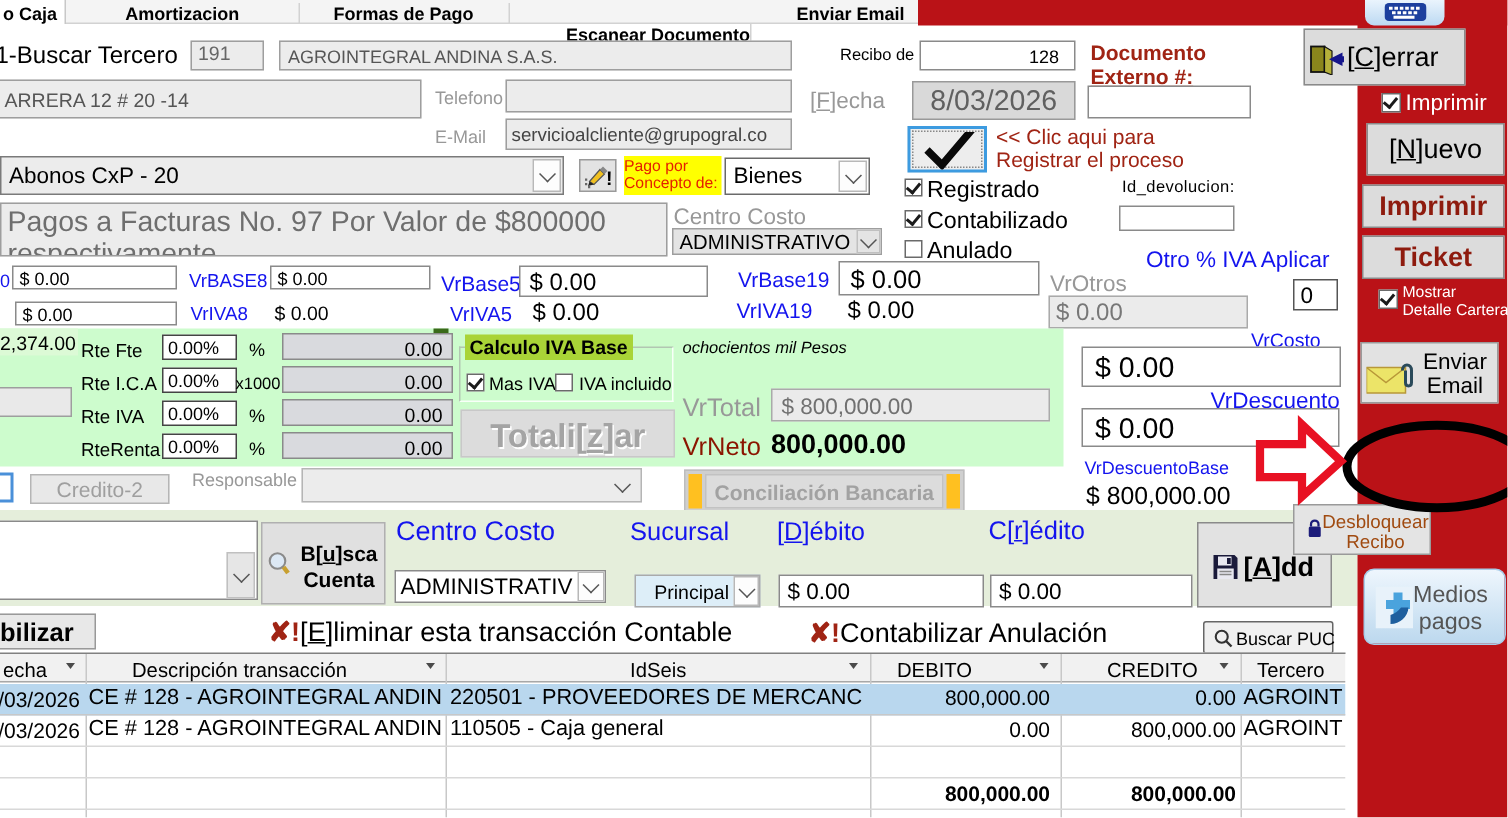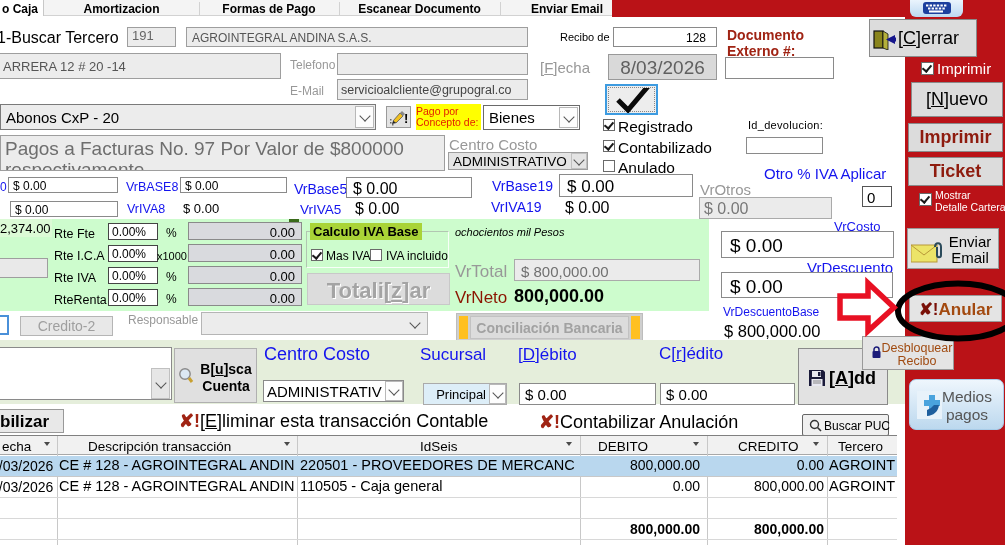--- a/index.html
+++ b/index.html
@@ -20,21 +20,21 @@
 </style></head>
 <body>
 <div id="app">
 
 <div class="a" style="left:0;top:0;width:612px;height:16px;background:#f4f4f4;border-bottom:1px solid #d2d2d2;box-sizing:border-box"></div>
 <div class="a" style="left:0;top:0;width:44px;height:16px;background:#fff;border-right:1px solid #c8c8c8;box-sizing:border-box"></div>
 <div class="a" style="left:612px;top:0;width:393px;height:17px;background:#ba1217"></div>
 <div class="a" style="left:2px;top:2px;font-weight:bold;font-size:12px">o Caja</div>
 <div class="a" style="left:44px;top:2px;width:155px;text-align:center;font-weight:bold;font-size:12px;border-right:1px solid #d2d2d2">Amortizacion</div>
 <div class="a" style="left:199px;top:2px;width:140px;text-align:center;font-weight:bold;font-size:12px;border-right:1px solid #d2d2d2">Formas de Pago</div>
-<div class="a" style="left:339px;top:2px;width:161px;text-align:center;font-weight:bold;font-size:12px;border-right:1px solid #d2d2d2">Escanear Documento</div>
+<div class="a" style="left:339px;top:16px;width:161px;text-align:right;font-weight:bold;font-size:12px;border-right:1px solid #d2d2d2">Escanear Documento</div>
 <div class="a" style="left:511px;top:2px;width:112px;text-align:center;font-weight:bold;font-size:12px">Enviar Email</div>
 
 <div class="a" style="left:-3px;top:29px;font-size:16px">1-Buscar Tercero</div>
 <div class="bx" style="left:127px;top:27px;width:49px;height:20px;font-size:13px;color:#666;padding-left:4px">191</div>
 <div class="bx" style="left:186px;top:27px;width:342px;height:20px;font-size:12px;color:#555;padding:3px 0 0 5px">AGROINTEGRAL ANDINA S.A.S.</div>
 <div class="a" style="left:560px;top:31px;font-size:11px">Recibo de Caja</div>
 <div class="wb" style="left:613px;top:27px;width:104px;height:20px;font-size:12px;text-align:right;padding:3px 10px 0 0;box-sizing:border-box">128</div>
 <div class="a dred" style="left:727px;top:27px;font-size:14px;font-weight:bold;line-height:16px">Documento<br><span style="text-decoration:underline">Externo #:</span></div>
 <div class="wb" style="left:725px;top:57px;width:109px;height:22px"></div>
 
@@ -66,20 +66,21 @@
 <div class="wb" style="left:483px;top:105px;width:97px;height:25px;border-color:#6a6a6a;font-size:15px;padding:3px 0 0 5px">Bienes</div>
 <div class="ddv" style="left:559px;top:107px;width:19px;height:21px"></div>
 
 <div class="a" style="left:605px;top:84px;width:53px;height:31px;background:#ededed;border:2px solid #3d9be0;box-sizing:border-box">
  <div style="position:absolute;left:1px;top:1px;right:1px;bottom:1px;border:1px dotted #888">
  <svg width="47" height="25" viewBox="0 0 47 25">
           <path d="M9 12 L19 22 L41 -4" stroke="#0a0a0a" stroke-width="5" fill="none"></path>
         </svg>
  </div>
 </div>
+<div class="a dred" style="left:664px;top:84px;font-size:14px;line-height:14.5px">&lt;&lt; Clic aqui para<br>Registrar el proceso</div>
 
 <div class="cb c" style="left:603px;top:119px;width:12px;height:12px"></div>
 <div class="a" style="left:618px;top:118px;font-size:15.5px">Registrado</div>
 <div class="cb c" style="left:603px;top:140px;width:12px;height:12px"></div>
 <div class="a" style="left:618px;top:139px;font-size:15.5px">Contabilizado</div>
 <div class="cb" style="left:603px;top:160px;width:12px;height:12px"></div>
 <div class="a" style="left:618px;top:159px;font-size:15.5px">Anulado</div>
 <div class="a" style="left:748px;top:119px;font-size:11px;letter-spacing:0.3px">Id_devolucion:</div>
 <div class="wb" style="left:746px;top:137px;width:77px;height:17px"></div>
 
@@ -302,21 +303,20 @@
 
 <div class="btn" style="left:907px;top:228px;width:92px;height:41px;background:#e2e2e2;border-color:#9a9a9a">
   <svg style="position:absolute;left:3px;top:9px" width="34" height="26" viewBox="0 0 34 26">
         <rect x="0" y="7" width="26" height="17" fill="#ece468" stroke="#b89838" stroke-width="1"></rect>
         <path d="M0 7 L13 17 L26 7" fill="none" stroke="#b89838" stroke-width="1"></path>
         <path d="M24 9 C24 4 30 4 30 9 L30 17 C30 20 26 20 26 17 L26 9" fill="none" stroke="#2a4a5a" stroke-width="2"></path>
       </svg>
   <div style="position:absolute;left:40px;top:5px;font-size:15px;line-height:16px;text-align:center;width:44px">Enviar<br>Email</div>
 </div>
 
-<div class="btn" style="left:909px;top:295px;width:93px;height:27px;background:#e4e4e4;border-color:#9a9a9a;font-size:17px;font-weight:bold;padding-top:3px"><span style="color:#7a1008">✘!</span><span style="color:#a34a10;">Anular</span></div>
 
 <div class="btn" style="left:862px;top:336px;width:92px;height:34px;background:#e4e4e4;border-color:#9a9a9a">
   <svg style="position:absolute;left:9px;top:9px" width="9" height="12" viewBox="0 0 9 12">
         <rect x="0.5" y="5" width="8" height="7" rx="1" fill="#1c1c7a"></rect>
         <path d="M2 5 V3.5 a2.5 2.5 0 0 1 5 0 V5" fill="none" stroke="#1c1c7a" stroke-width="1.5"></path>
       </svg>
   <div style="position:absolute;left:18px;top:5px;width:72px;font-size:12.5px;line-height:13px;color:#a04a10;text-align:center">Desbloquear<br>Recibo</div>
 </div>
 
 <div class="a" style="left:909px;top:379px;width:95px;height:51px;border-radius:7px;border:1px solid #a8cce8;box-sizing:border-box;background:linear-gradient(#eef6fd,#bcd8ee)">

